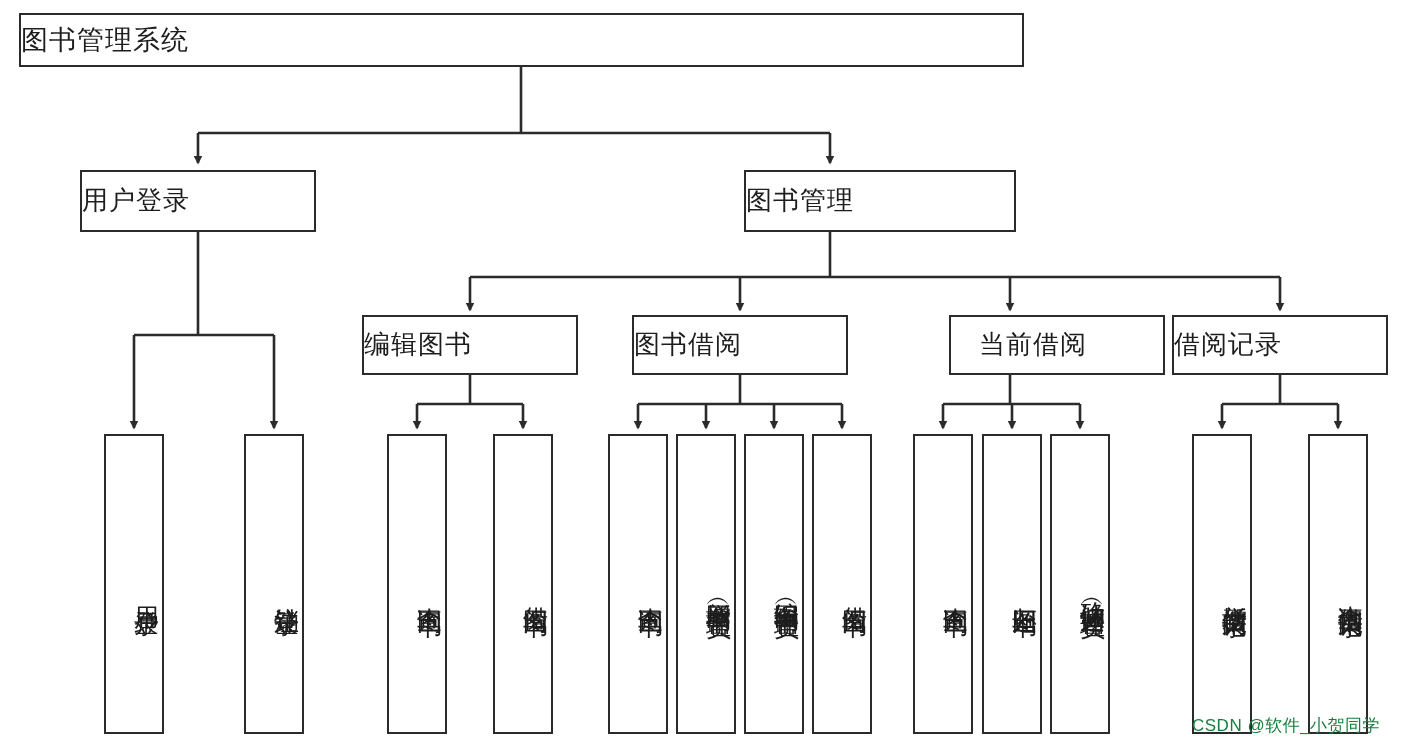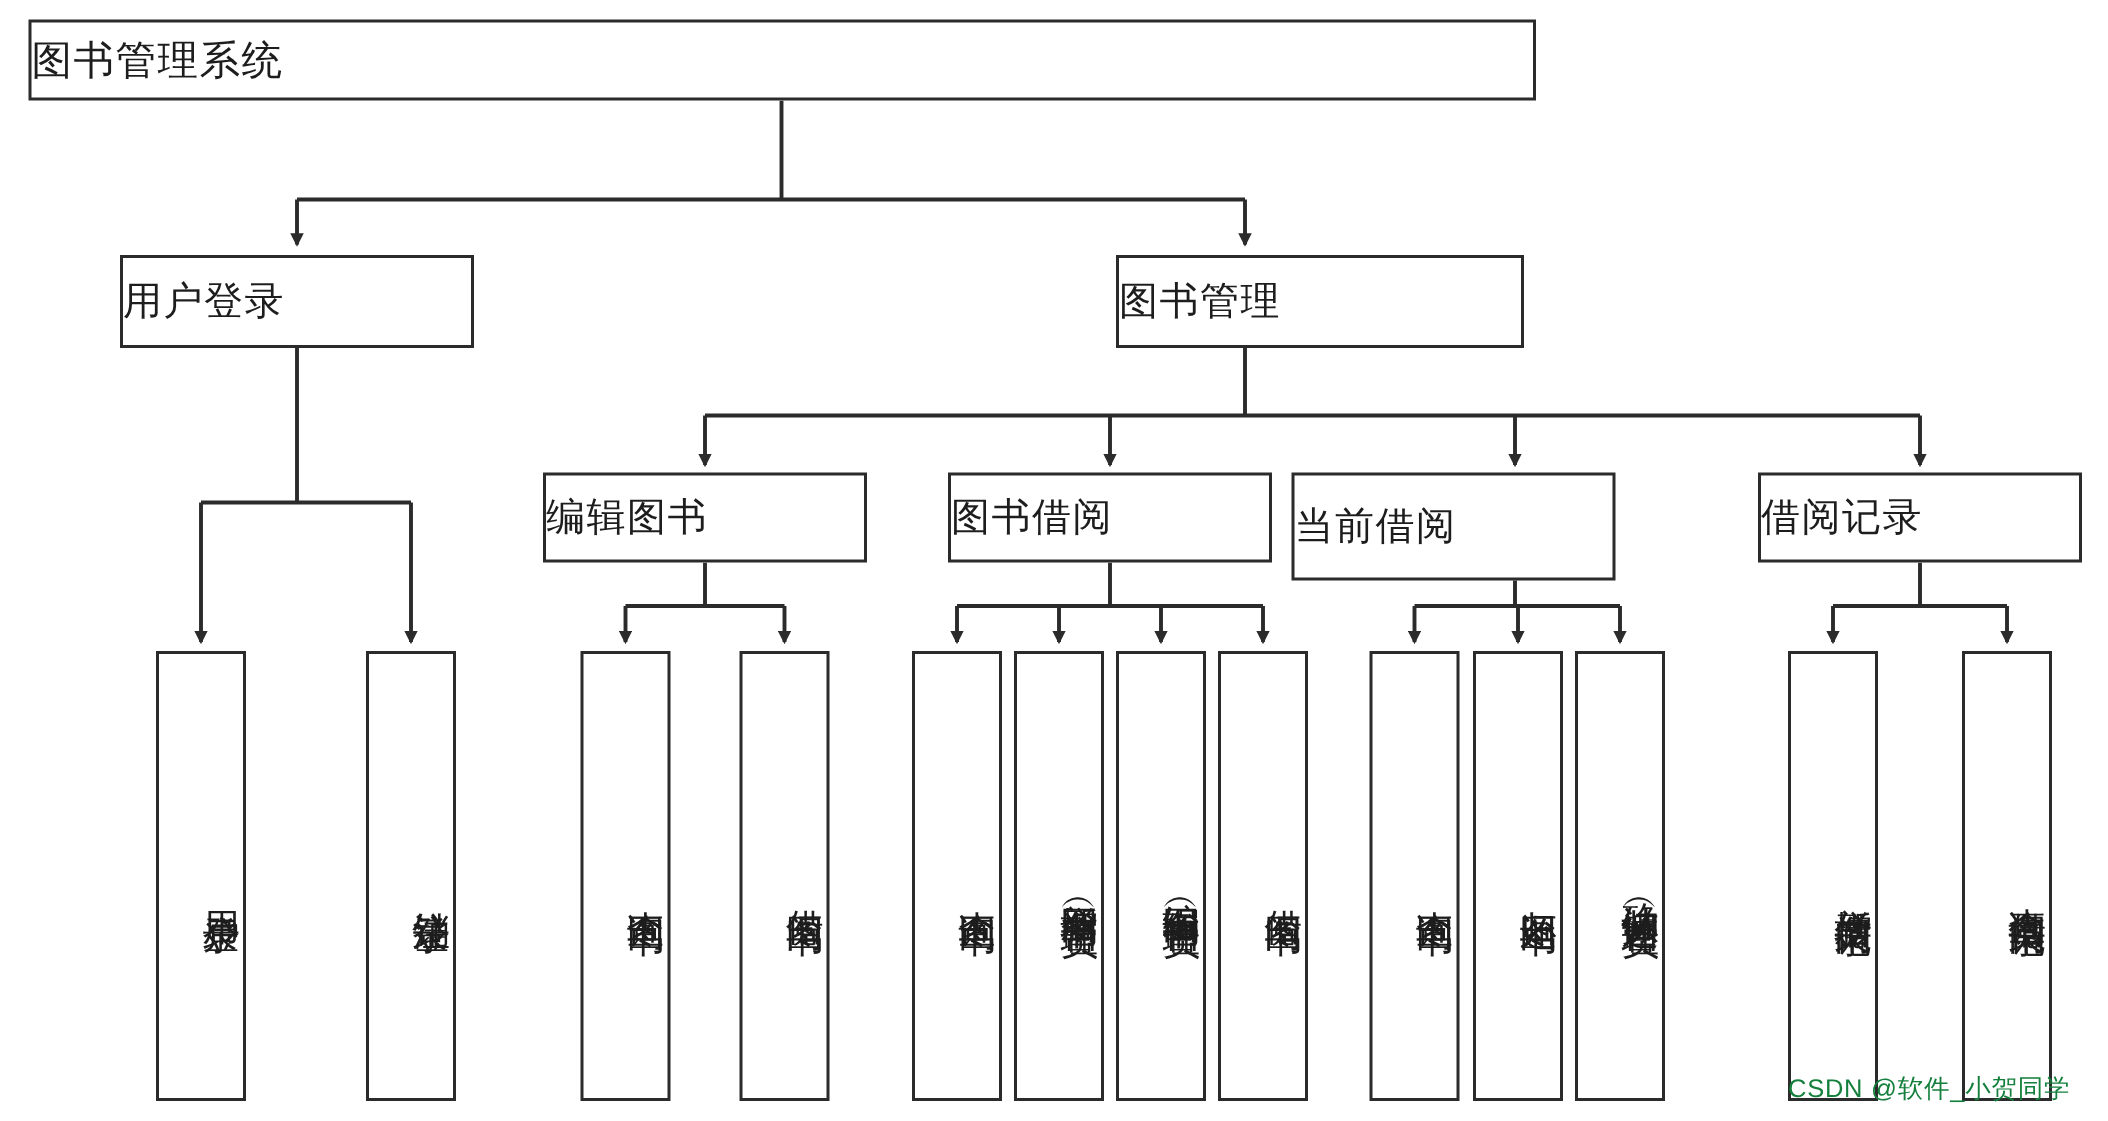--- a/index.html
+++ b/index.html
@@ -136,21 +136,21 @@
   <div class="node node-h" style="left:744px; top:170px; width:272px; height:62px;">
     <span class="node-label">图书管理</span>
   </div>
 
   <div class="node node-h" style="left:362px; top:315px; width:216px; height:60px;">
     <span class="node-label">编辑图书</span>
   </div>
   <div class="node node-h" style="left:632px; top:315px; width:216px; height:60px;font-family:Liberation Serif, serif;">
     <span class="node-label">图书借阅</span>
   </div>
-  <div class="node node-h" style="left:861px; top:315px; width:216px; height:72px;">
+  <div class="node node-h" style="left:949px; top:315px; width:216px; height:60px;padding-left:28px;">
     <span class="node-label">当前借阅</span>
   </div>
   <div class="node node-h" style="left:1172px; top:315px; width:216px; height:60px;">
     <span class="node-label">借阅记录</span>
   </div>
 
   <div class="node node-v" style="left:104px; top:434px; width:60px; height:300px;">
     <span class="node-label">用户登录</span>
   </div>
   <div class="node node-v" style="left:244px; top:434px; width:60px; height:300px;">

